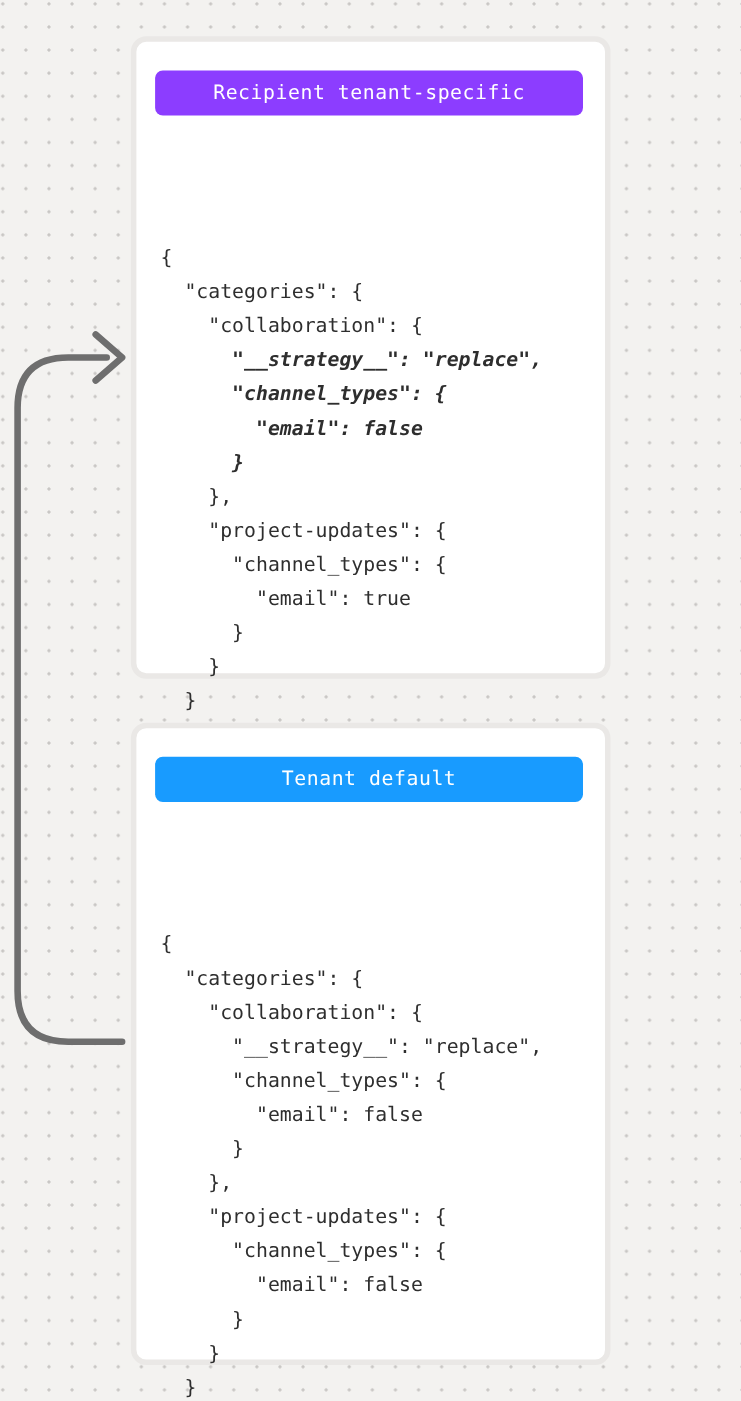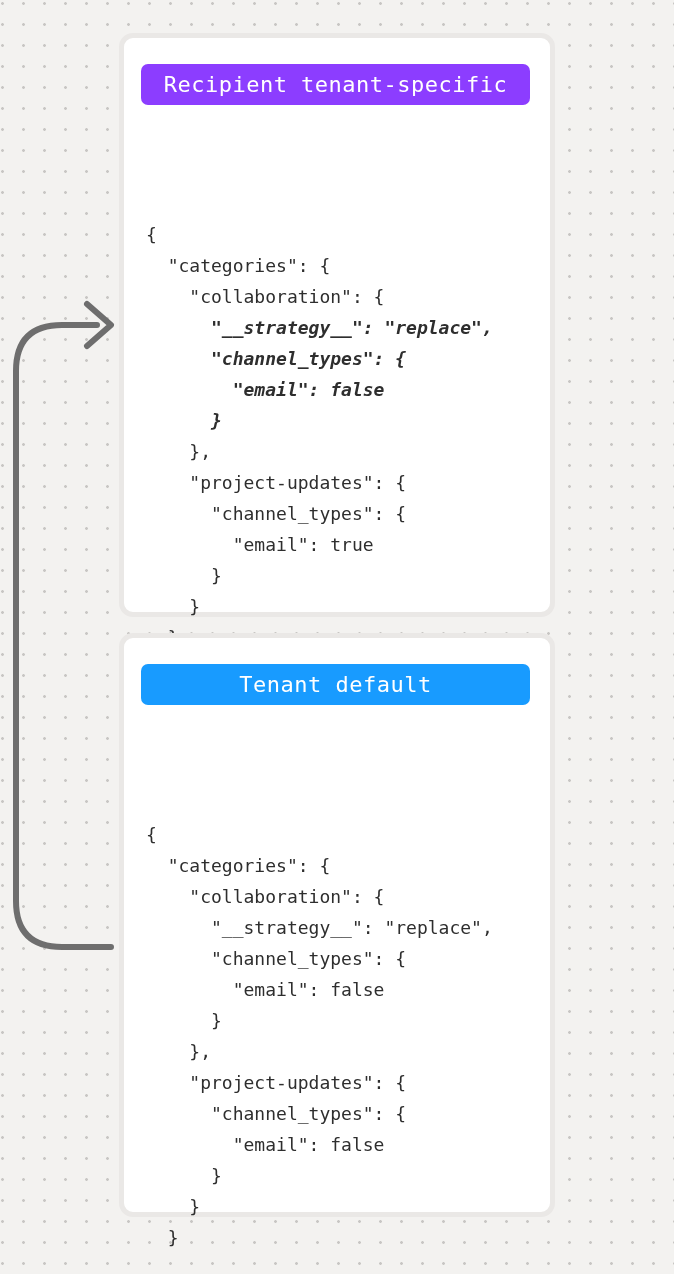--- a/index.html
+++ b/index.html
@@ -33,30 +33,30 @@
     position: absolute;
     left: 119px;
     width: 436px;
     height: 584px;
     box-sizing: border-box;
     background: #ffffff;
     border: 5px solid #eae8e6;
     border-radius: 14px;
   }
   .card-top { top: 33px; }
-  .card-bottom { top: 633px; }
+  .card-bottom { top: 657px; }
   .badge {
     margin: 26px 20px 0 17px;
     height: 41px;
     border-radius: 7px;
     display: flex;
     align-items: center;
     justify-content: center;
     color: #ffffff;
-    font-size: 22px;
+    font-size: 18px;
     letter-spacing: 0.5px;
     white-space: pre;
   }
   .code {
     margin: 21px 0 0 22px;
     font-size: 18px;
     line-height: 31px;
     color: #2e2e2e;
     white-space: pre;
   }

